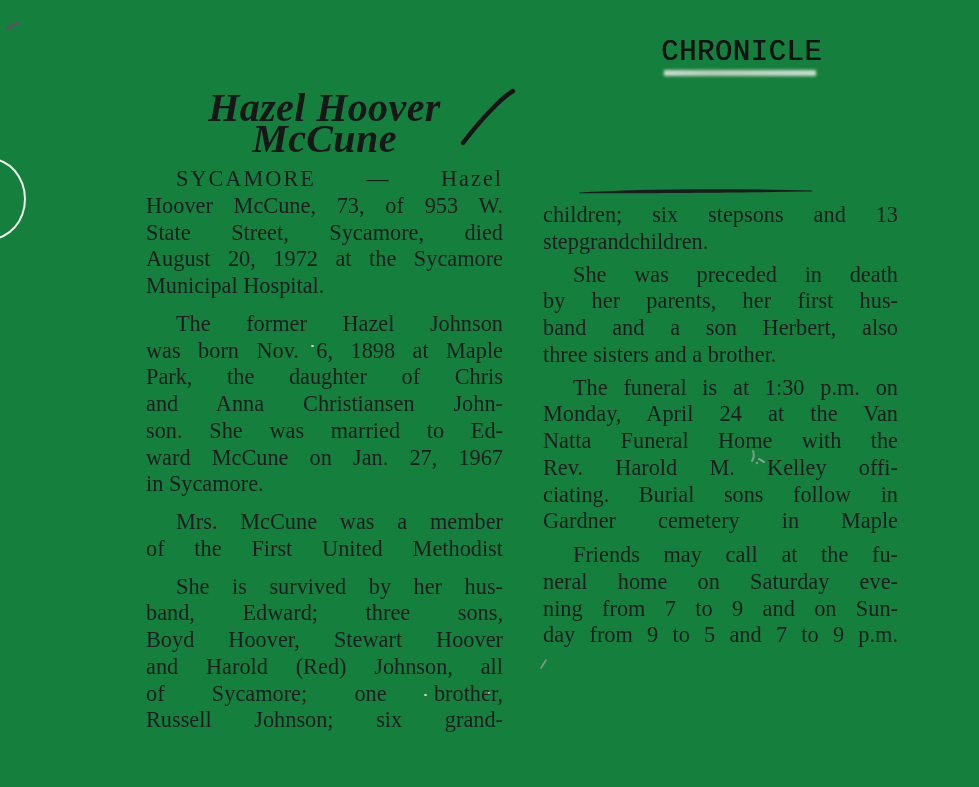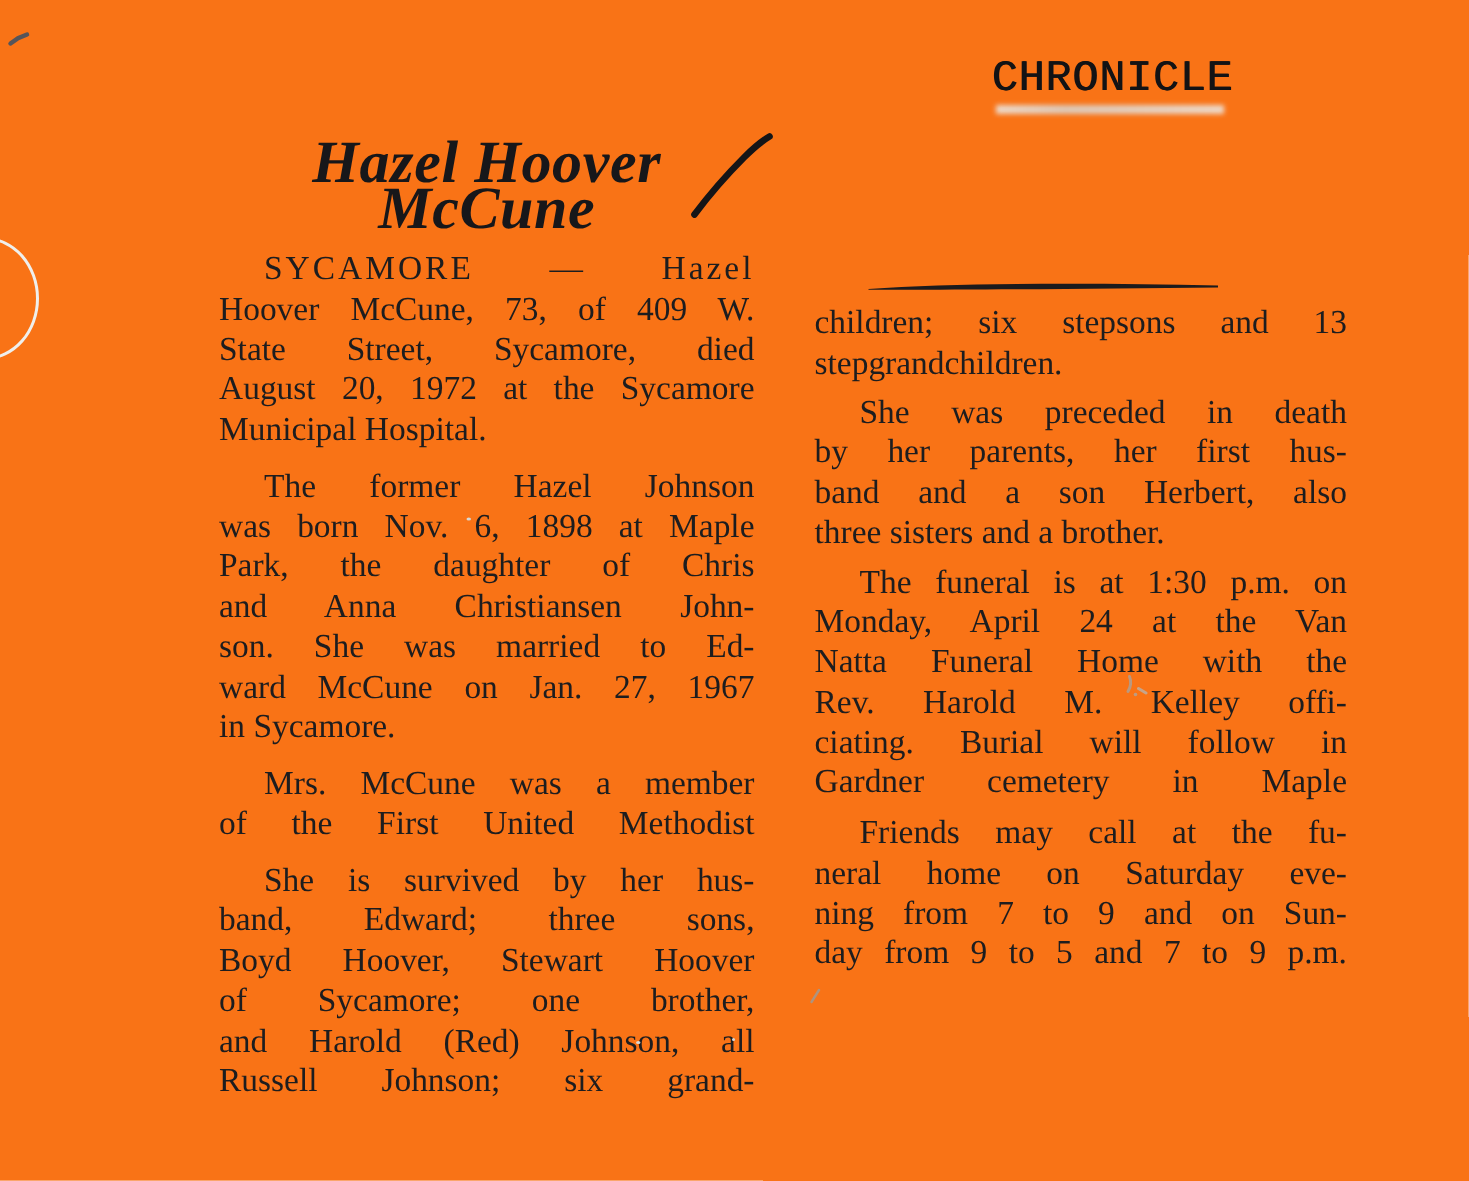--- a/index.html
+++ b/index.html
@@ -2,21 +2,21 @@
 <html><head>
 <meta charset="utf-8">
 <style>
   html, body { margin: 0; padding: 0; }
   body {
     width: 979px; height: 787px;
     background: #fbfbf9;
     font-family: "Liberation Serif", serif;
     position: relative; overflow: hidden;
   }
-  .page { position: absolute; inset: 0; background: #f97316; color: #1d1d1f; }
+  .page { position: absolute; inset: 0; background: #15803d; color: #1d1d1f; }
 
   
   .masthead {
     position: absolute; left: 661px; top: 36px;
     font-family: "Liberation Mono", monospace;
     font-size: 29px; font-weight: 400; color: #131315;
     letter-spacing: 0.5px;
     text-shadow: 0.6px 0 0 currentColor;
   }
   .masthead-shadow {
@@ -98,21 +98,21 @@
     <path d="M11 55 C 17 47, 30 31, 44 17 C 50 11, 56 6, 61 3" stroke="#151517" stroke-width="4.4" fill="none" stroke-linecap="round"></path>
   </svg>
 
   <svg class="col-rule" width="236" height="9" viewBox="0 0 236 9">
     <path d="M1 5.6 C 60 1.6, 150 1.4, 234 3.4 L 234 4.6 C 150 5.6, 60 6.4, 1 6.2 Z" fill="#1b1b1d"></path>
   </svg>
 
   <div class="col col-left">
       <div class="para">
         <div class="line indent spread">SYCAMORE — Hazel</div>
-        <div class="line">Hoover McCune, 73, of 409 W.</div>
+        <div class="line">Hoover McCune, 73, of 953 W.</div>
         <div class="line">State Street, Sycamore, died</div>
         <div class="line">August 20, 1972 at the Sycamore</div>
         <div class="line last">Municipal Hospital.</div>
       </div>
       <div class="para">
         <div class="line indent">The former Hazel Johnson</div>
         <div class="line">was born Nov. 6, 1898 at Maple</div>
         <div class="line">Park, the daughter of Chris</div>
         <div class="line">and Anna Christiansen John-</div>
         <div class="line">son. She was married to Ed-</div>
@@ -120,42 +120,42 @@
         <div class="line last">in Sycamore.</div>
       </div>
       <div class="para">
         <div class="line indent">Mrs. McCune was a member</div>
         <div class="line">of the First United Methodist</div>
       </div>
       <div class="para">
         <div class="line indent">She is survived by her hus-</div>
         <div class="line">band, Edward; three sons,</div>
         <div class="line">Boyd Hoover, Stewart Hoover</div>
+        <div class="line">and Harold (Red) Johnson, all</div>
         <div class="line">of Sycamore; one brother,</div>
-        <div class="line">and Harold (Red) Johnson, all</div>
         <div class="line">Russell Johnson; six grand-</div>
       </div>
     </div>
   <div class="col col-right">
       <div class="para">
         <div class="line">children; six stepsons and 13</div>
         <div class="line last">stepgrandchildren.</div>
       </div>
       <div class="para">
         <div class="line indent">She was preceded in death</div>
         <div class="line">by her parents, her first hus-</div>
         <div class="line">band and a son Herbert, also</div>
         <div class="line last">three sisters and a brother.</div>
       </div>
       <div class="para">
         <div class="line indent">The funeral is at 1:30 p.m. on</div>
         <div class="line">Monday, April 24 at the Van</div>
         <div class="line">Natta Funeral Home with the</div>
         <div class="line">Rev. Harold M. Kelley offi-</div>
-        <div class="line">ciating. Burial will follow in</div>
+        <div class="line">ciating. Burial sons follow in</div>
         <div class="line">Gardner cemetery in Maple</div>
       </div>
       <div class="para">
         <div class="line indent">Friends may call at the fu-</div>
         <div class="line">neral home on Saturday eve-</div>
         <div class="line">ning from 7 to 9 and on Sun-</div>
         <div class="line">day from 9 to 5 and 7 to 9 p.m.</div>
       </div>
     </div>
 

